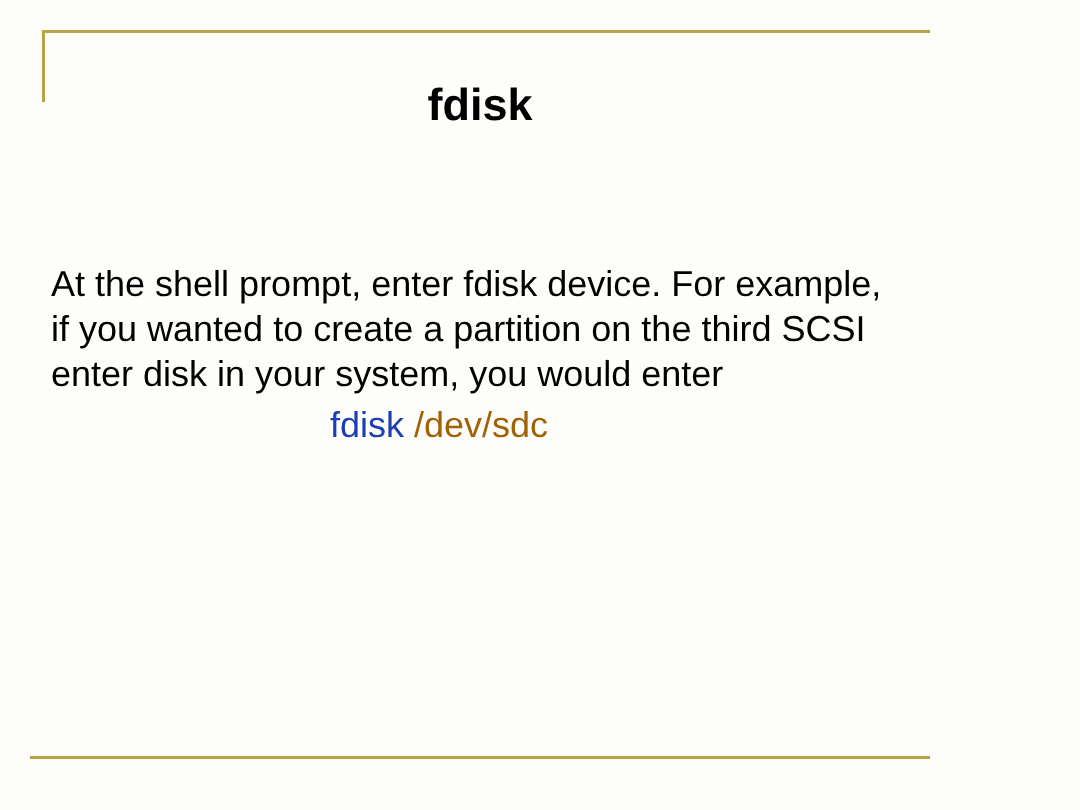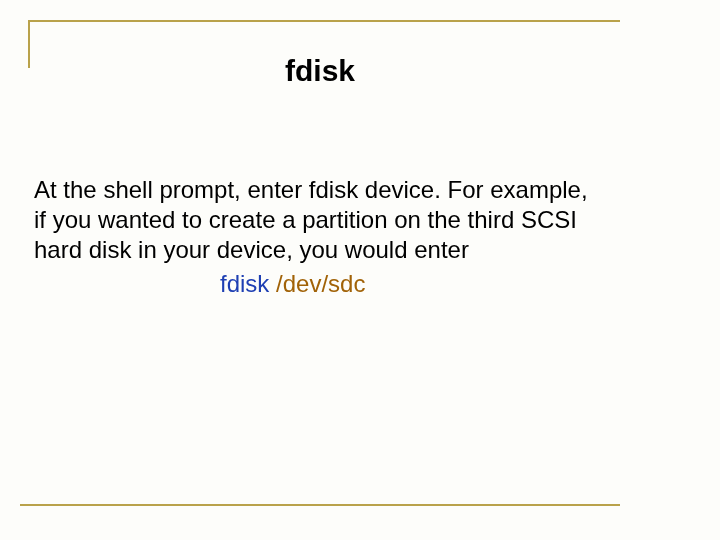--- a/index.html
+++ b/index.html
@@ -73,20 +73,20 @@
 </head>
 <body>
 
 <div class="slide">
   <div class="top-rule"></div>
   <div class="top-rule-bullet"></div>
 
   <div class="title">fdisk</div>
 
   <div class="body">
-    <span>At the shell prompt, enter fdisk device. For example, if you wanted to create a partition on the third SCSI hard disk in your device, you would enter</span>
+    <span>At the shell prompt, enter fdisk device. For example, if you wanted to create a partition on the third SCSI enter disk in your system, you would enter</span>
     <div class="command-line">
       <span class="cmd">fdisk</span><span class="arg"> /dev/sdc</span>
     </div>
   </div>
 
   <div class="bottom-rule"></div>
 </div>
 
 </body></html>

